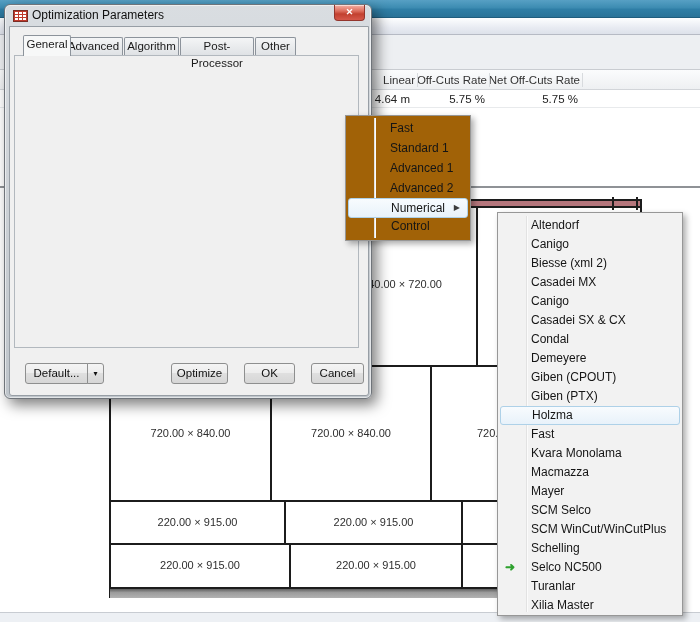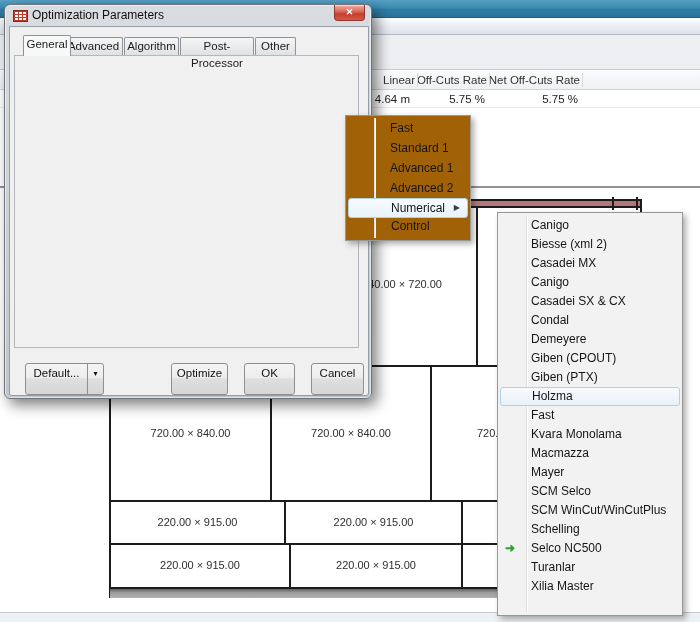--- a/index.html
+++ b/index.html
@@ -66,21 +66,21 @@
     line-height:17px;font-size:9px;color:#333;}
   .groupbox{border:1px solid #c3c9ce;border-radius:3px;}
   .group-title{font-size:11.5px;background:#f0f0f0;padding:0 3px;line-height:12px;}
   .radio{width:11px;height:11px;border:1px solid #8a9097;border-radius:50%;
     background:radial-gradient(#fefefe,#e8ebee);}
   .radio.sel::after{content:'';position:absolute;left:2px;top:2px;width:5px;height:5px;border-radius:50%;
     background:radial-gradient(#6da5d4,#2d6d9e);}
   .checkbox{width:13px;height:13px;border:1px solid #8a9097;background:linear-gradient(#f4f5f6,#e8ebee);
     font-size:11px;font-weight:bold;color:#2c628b;text-align:center;line-height:12px;}
   .checkbox.off{border-color:#b0b5ba;background:#f5f6f7;color:transparent;}
-  .btn{height:32px;background:linear-gradient(#f4f4f4,#ededed 45%,#dfdfdf 50%,#d6d6d6);
+  .btn{height:21px;background:linear-gradient(#f4f4f4,#ededed 45%,#dfdfdf 50%,#d6d6d6);
     border:1px solid #8e8f8f;border-radius:3px;font-size:11.5px;text-align:center;line-height:19px;color:#111;}
   .slider-track{background:#a8a8a8;border-bottom:1px solid #fff;}
   .slider-thumb{width:11px;height:19px;background:linear-gradient(#f4f4f4,#d5d7d9);
     border:1px solid #9a9fa3;border-radius:2px;}
 
   
   .menu{left:345px;top:115px;width:126px;height:126px;background:#a16207;border:1px solid #979797;
     box-shadow:3px 3px 6px rgba(0,0,0,.32);z-index:20;padding-top:2px;}
   .menu::before{content:'';position:absolute;left:28px;top:2px;bottom:2px;width:1px;
     background:#e2e2e2;border-right:1px solid #fbfbfb;}
@@ -216,20 +216,21 @@
     <div class="menu-item">Standard 1</div>
     <div class="menu-item">Advanced 1</div>
     <div class="menu-item">Advanced 2</div>
     <div class="menu-item mi-hl">
       <span>Numerical Control</span>
       <span class="sub-arrow">▶</span>
     </div>
   </div>
 
   <div class="abs submenu">
+    <div class="submenu-item">Altendorf</div>
     <div class="submenu-item">Canigo</div>
     <div class="submenu-item">Biesse (xml 2)</div>
     <div class="submenu-item">Casadei MX</div>
     <div class="submenu-item">Canigo</div>
     <div class="submenu-item">Casadei SX &amp; CX</div>
     <div class="submenu-item">Condal</div>
     <div class="submenu-item">Demeyere</div>
     <div class="submenu-item">Giben (CPOUT)</div>
     <div class="submenu-item">Giben (PTX)</div>
     <div class="submenu-item mi-hl">Holzma</div>

